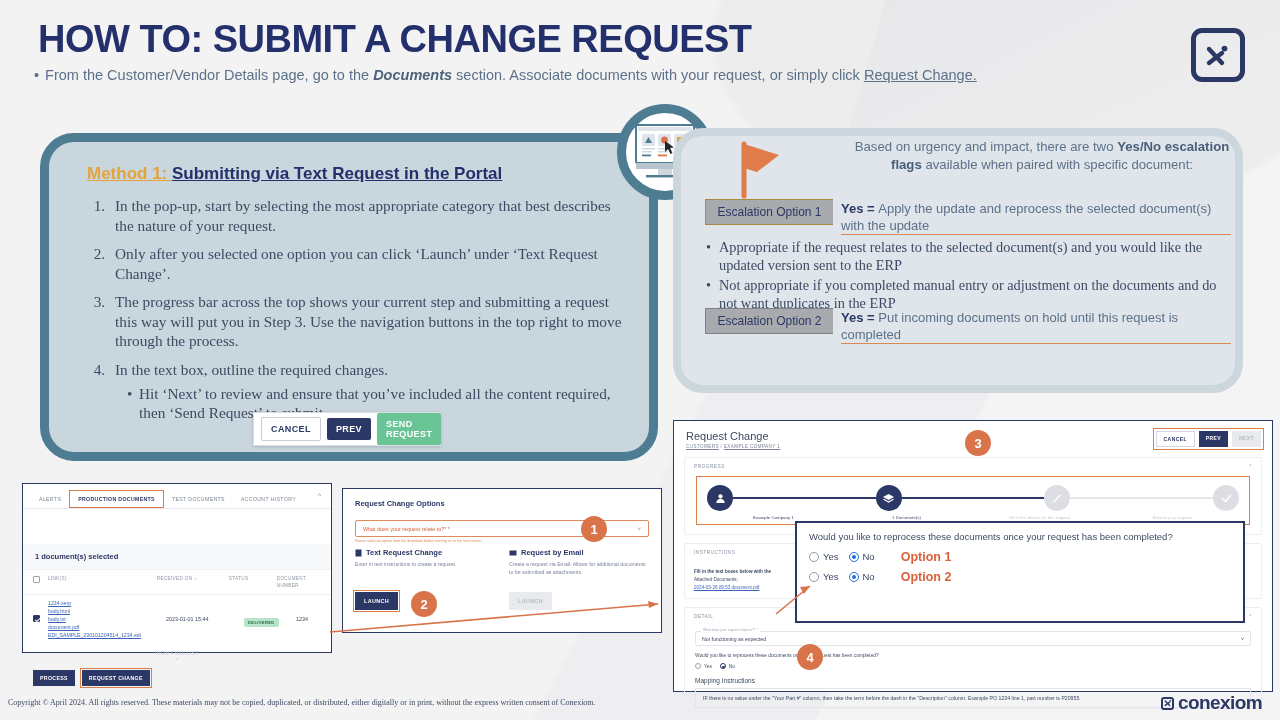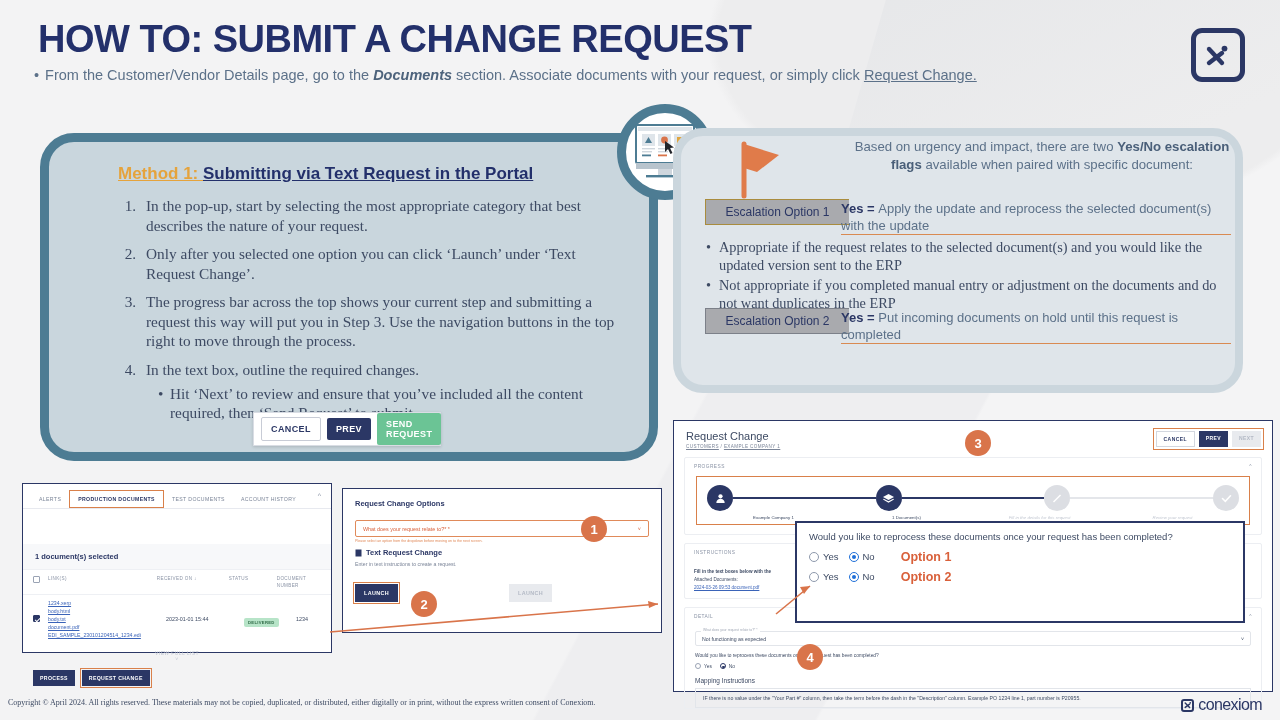--- a/index.html
+++ b/index.html
@@ -45,21 +45,21 @@
   }
 
   
   .panel-left {
     position: absolute; left: 40px; top: 133px;
     width: 618px; height: 328px;
     background: #c9d6dd;
     border: 9px solid #4d7c93;
     border-radius: 34px;
   }
-  .panel-left-inner { padding: 22px 26px 0 38px; margin-left: 31px; }
+  .panel-left-inner { padding: 22px 26px 0 38px; }
   .m1head { font-size: 17px; font-weight: 700; margin-bottom: 12px; }
   .m1head .m1 { color: #e5a33c; text-decoration: underline; }
   .m1head .m2 { color: #23306b; text-decoration: underline; }
   ol.steps { margin: 0 0 0 22px; padding: 0; }
   ol.steps > li {
     font-family: "Liberation Serif", serif;
     font-size: 15.3px; color: #3d4a63; line-height: 1.28;
     margin-bottom: 9px; padding-left: 6px;
   }
   ul.substeps { margin: 4px 0 0 -4px; padding-left: 16px; list-style: none; }
@@ -95,21 +95,21 @@
     border: 8px solid #cbd6dd;
     border-radius: 30px;
   }
   .flag { position: absolute; left: 735px; top: 140px; }
   .esc-intro {
     position: absolute; left: 842px; top: 138px; width: 400px;
     text-align: center; font-size: 13.2px; color: #5c7189; line-height: 1.35;
   }
   .esc-intro b { color: #4a5f79; font-weight: 700; }
   .esc-tag {
-    position: absolute; width: 144px; padding: 5px 4px;
+    position: absolute; width: 128px; padding: 5px 4px;
     background: #a9aaae; color: #2b3765; font-size: 12px;
     text-align: center; line-height: 1.2;
     border: 1.5px solid #a98c3e; border-right:none;
   }
   .esc-tag.g2 { border-color:#7c8089; }
   .esc-desc { position: absolute; font-size: 13px; color: #5c7189; line-height: 1.32; }
   .esc-desc b { color:#2b3765; font-weight:700; }
   .esc-rule { position:absolute; height:1px; background:#d98a52; }
   ul.esc-bullets { position:absolute; list-style:none; margin:0; padding:0; }
   ul.esc-bullets li {
@@ -226,21 +226,21 @@
   }
   .arrowline { position:absolute; }
 
   
   .footer {
     position:absolute; left:8px; bottom:13px;
     font-family:"Liberation Serif", serif; font-size:8px; color:#3d4a63;
   }
   .footer-logo { position:absolute; right:18px; bottom:6px; display:flex; align-items:center; gap:4px;}
   .fl-mark { width:13px;height:13px;border:2px solid #2b3765;border-radius:3px; display:flex;align-items:center;justify-content:center;}
-  .fl-text { font-size:16px; color:#2b3765; letter-spacing:-0.6px;}
+  .fl-text { font-size:19px; color:#2b3765; letter-spacing:-0.6px;font-weight:bold;}
 </style>
 </head>
 <body>
 
 <div class="slide">
   <div class="bgswoosh"></div>
 
   <div class="title">HOW TO: SUBMIT A CHANGE REQUEST</div>
 
   <div class="subbullet">
@@ -380,20 +380,29 @@
     <div class="helper">Please select an option from the dropdown before moving on to the next screen.</div>
     <div class="cols">
       <div class="col">
         <h5>
           <svg width="7" height="8" viewBox="0 0 7 8">
               <rect x="0.5" y="0.5" width="6" height="7" fill="#2b3765"></rect>
             </svg>
           <span>Text Request Change</span>
         </h5>
         <p>Enter in text instructions to create a request.</p>
+      </div>
+      <div class="col">
+        <h5>
+          <svg width="8" height="6" viewBox="0 0 8 6">
+              <rect x="0.5" y="0.5" width="7" height="5" fill="#2b3765"></rect>
+            </svg>
+          <span>Request by Email</span>
+        </h5>
+        <p>Create a request via Email. Allows for additional documents to be submitted as attachments.</p>
       </div>
     </div>
     <div class="launchrow">
       <div class="col">
         <span class="lbtn ring">LAUNCH</span>
       </div>
       <div class="col">
         <span class="lbtn disabled">LAUNCH</span>
       </div>
     </div>

